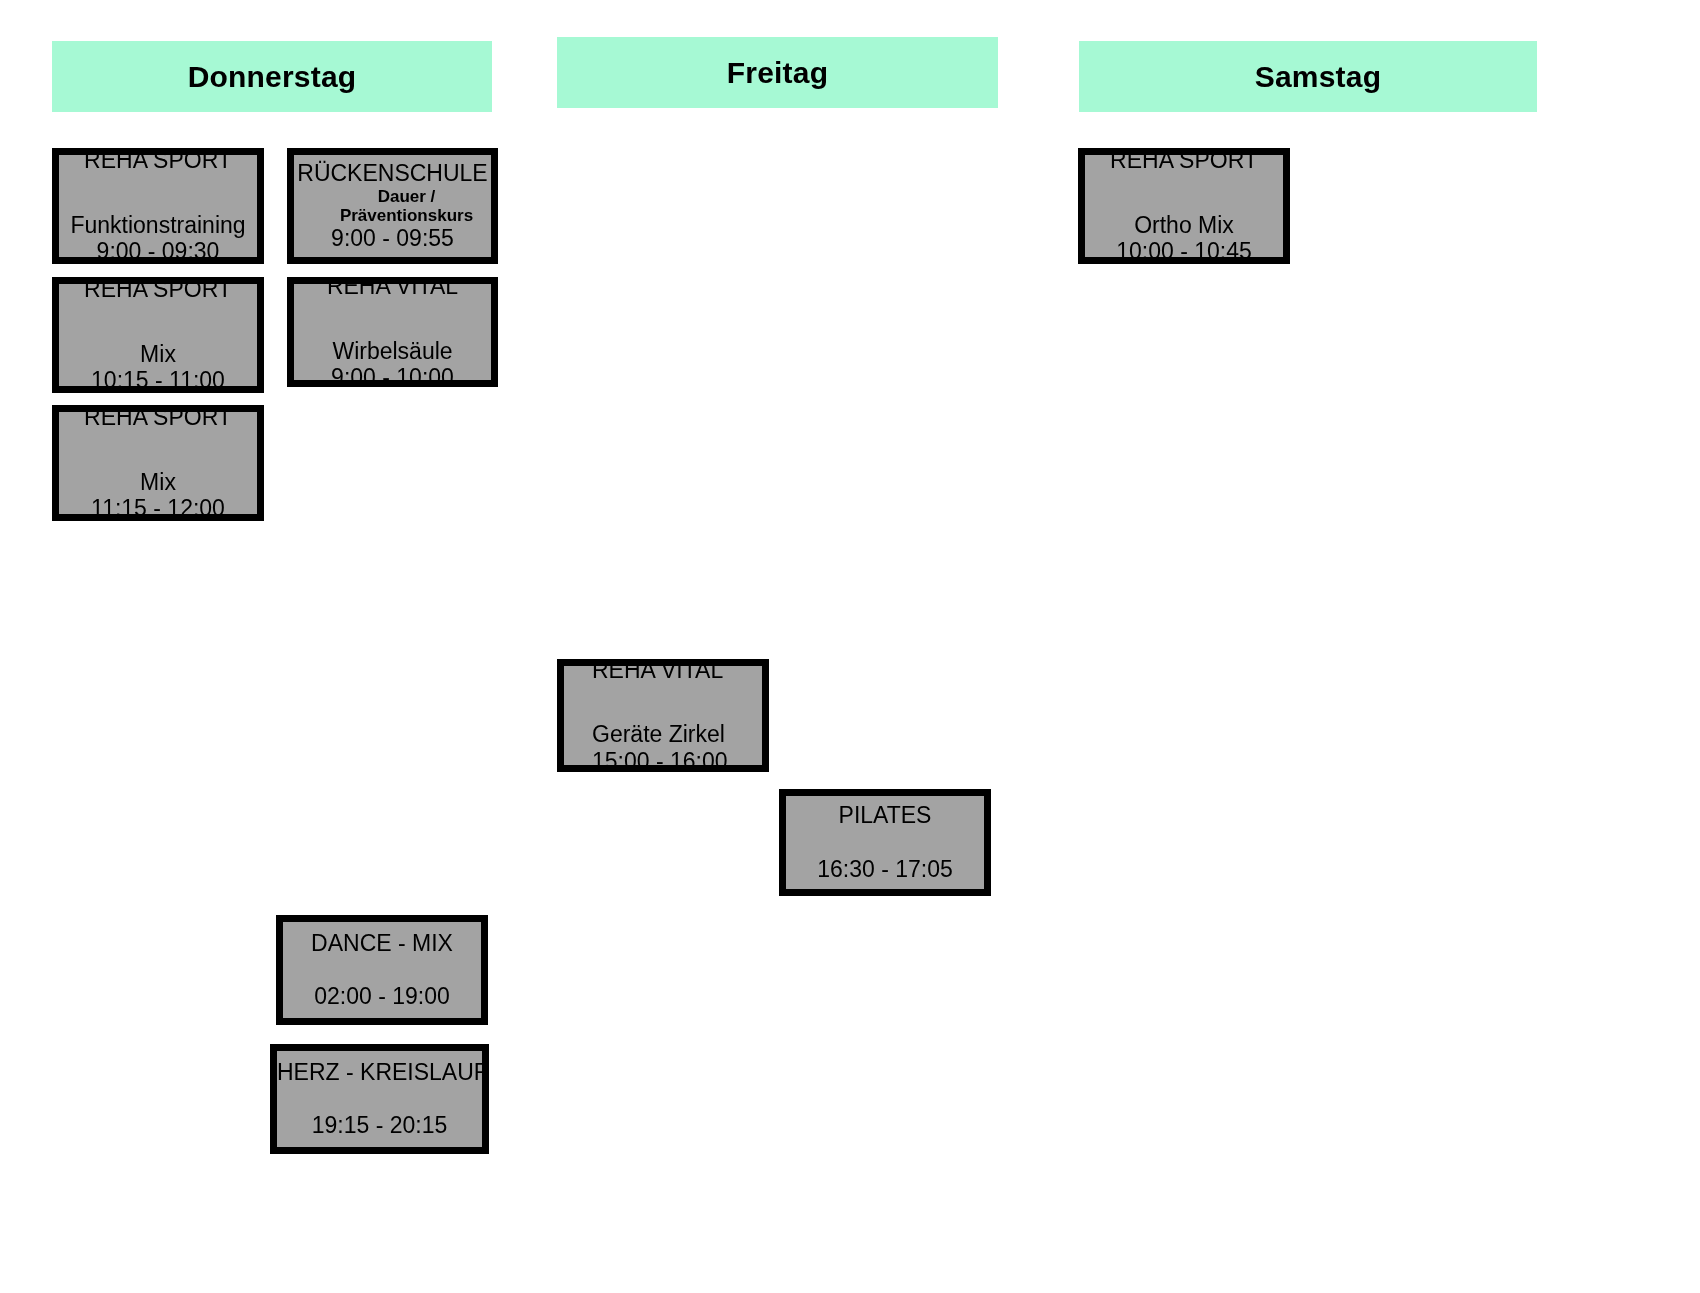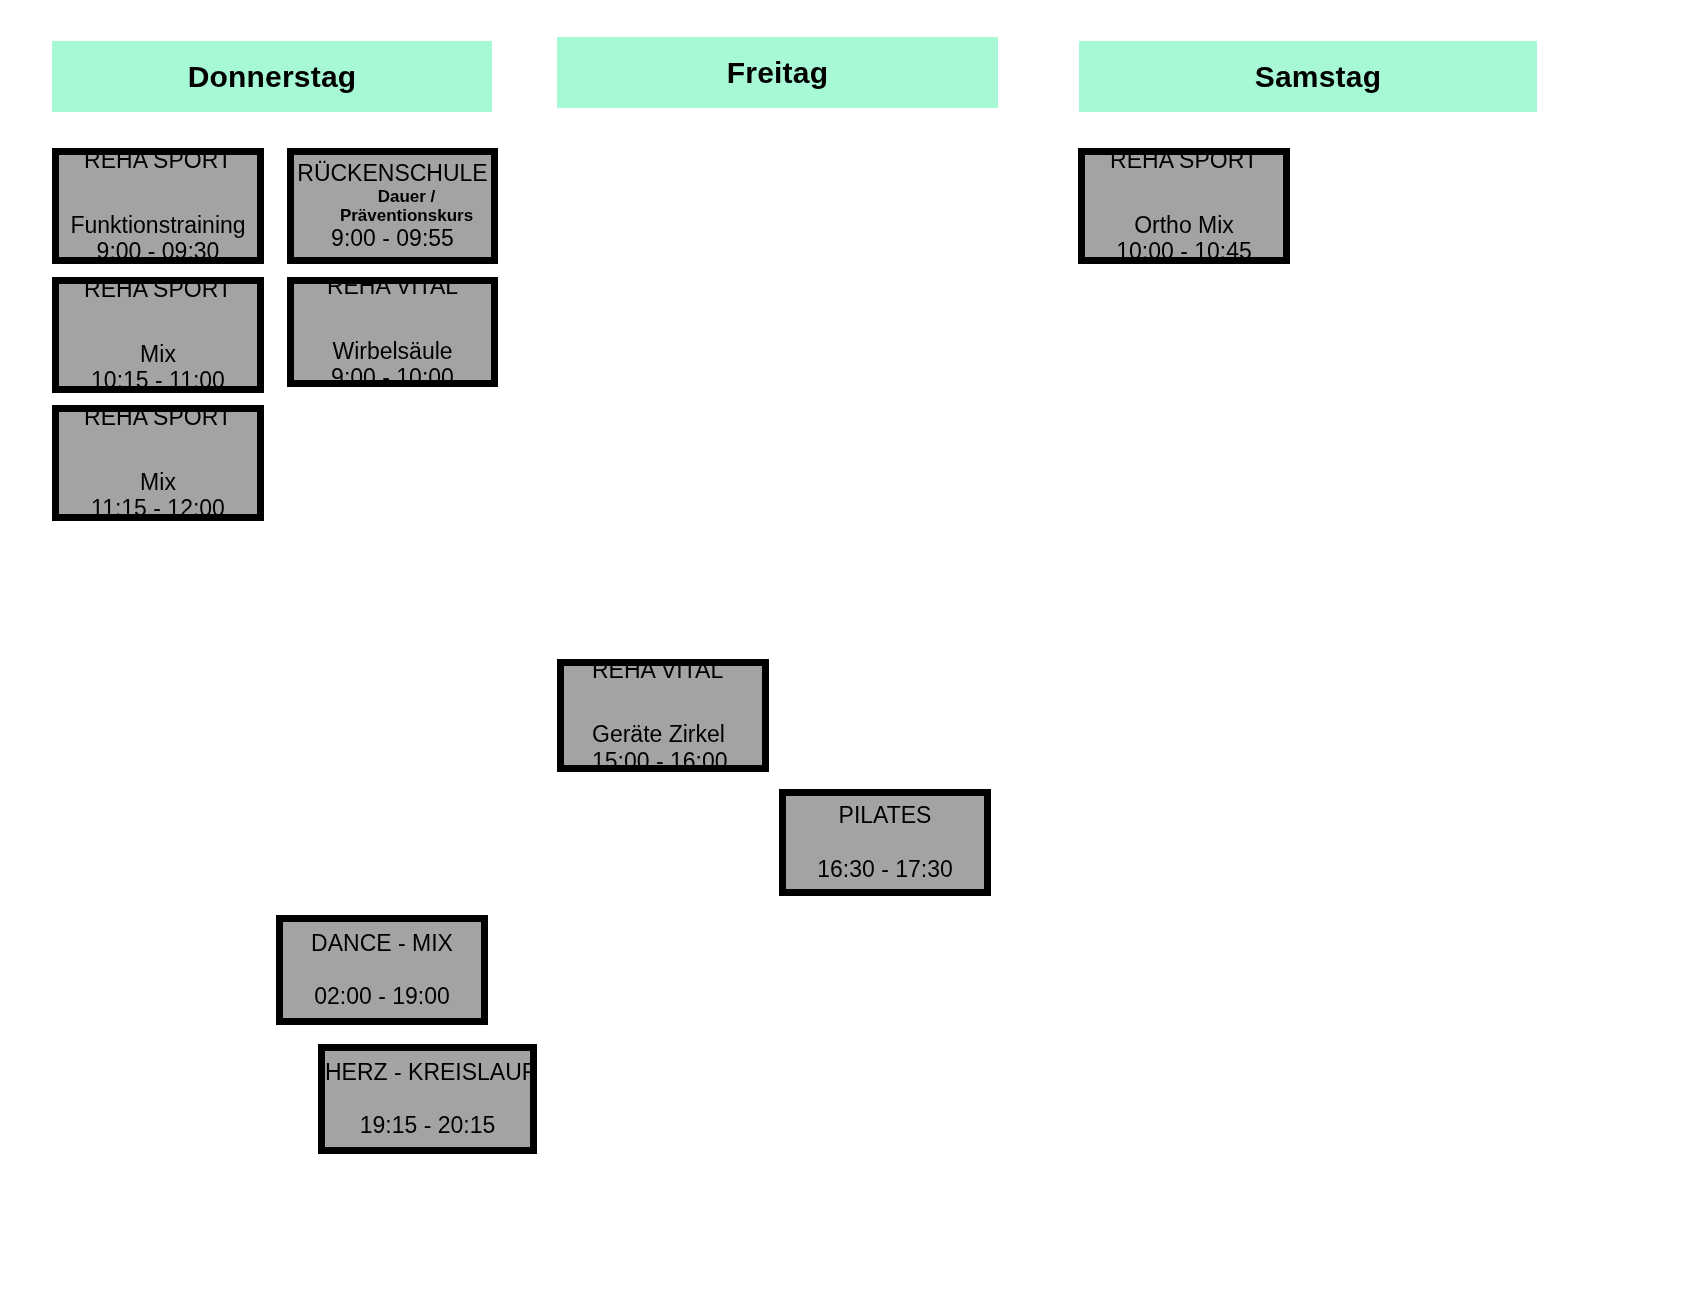--- a/index.html
+++ b/index.html
@@ -151,34 +151,34 @@
       <span class="line title">REHA VITAL</span>
       <span class="line sub">Geräte Zirkel</span>
       <span class="line time">15:00 - 16:00</span>
     </div>
   </div>
 
   <div class="card" style="left:779px; top:789px; width:212px; height:107px;">
     <div class="card-inner align-center">
       <span class="line title">PILATES</span>
       <span class="line spacer">&nbsp;</span>
-      <span class="line time">16:30 - 17:30</span>
+      <span class="line time">16:30 - 17:05</span>
     </div>
   </div>
 
 
   <div class="card" style="left:276px; top:915px; width:212px; height:110px;">
     <div class="card-inner align-center">
       <span class="line title">DANCE - MIX</span>
       <span class="line spacer">&nbsp;</span>
       <span class="line time">02:00 - 19:00</span>
     </div>
   </div>
 
-  <div class="card" style="left:270px; top:1044px; width:219px; height:110px;margin-left:48px;">
+  <div class="card" style="left:270px; top:1044px; width:219px; height:110px;">
     <div class="card-inner align-center">
       <span class="line title">HERZ - KREISLAUF</span>
       <span class="line spacer">&nbsp;</span>
       <span class="line time">19:15 - 20:15</span>
     </div>
   </div>
 
 </div>
 
 </body></html>

